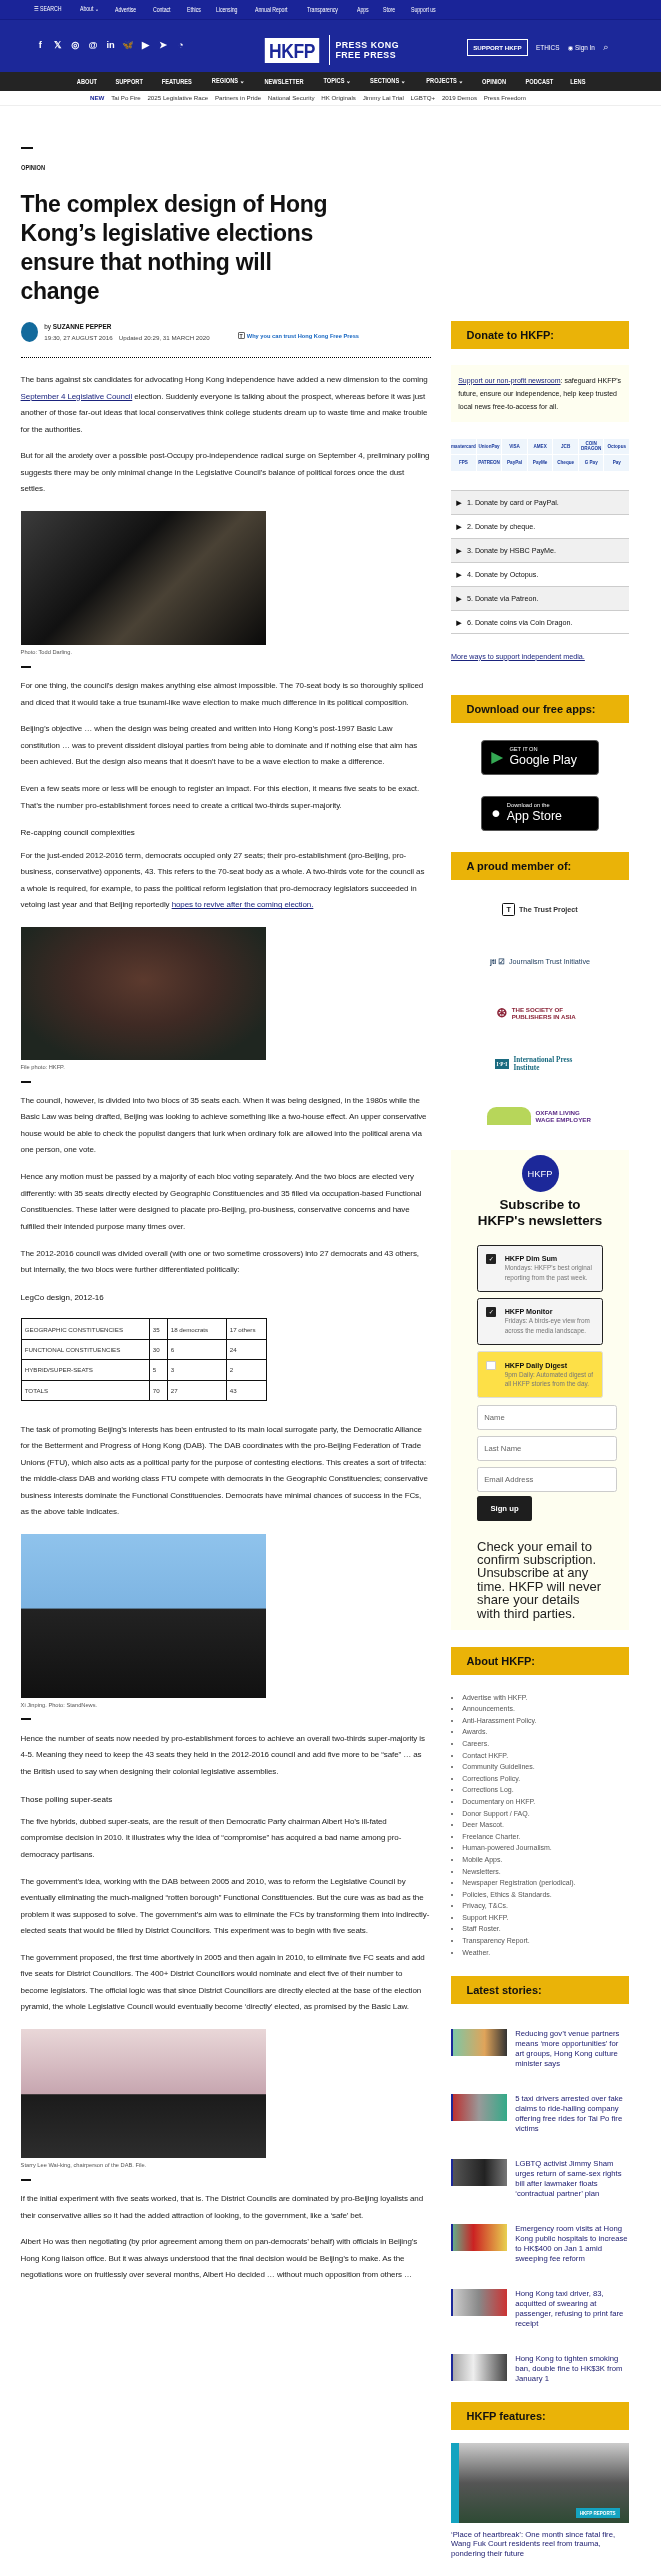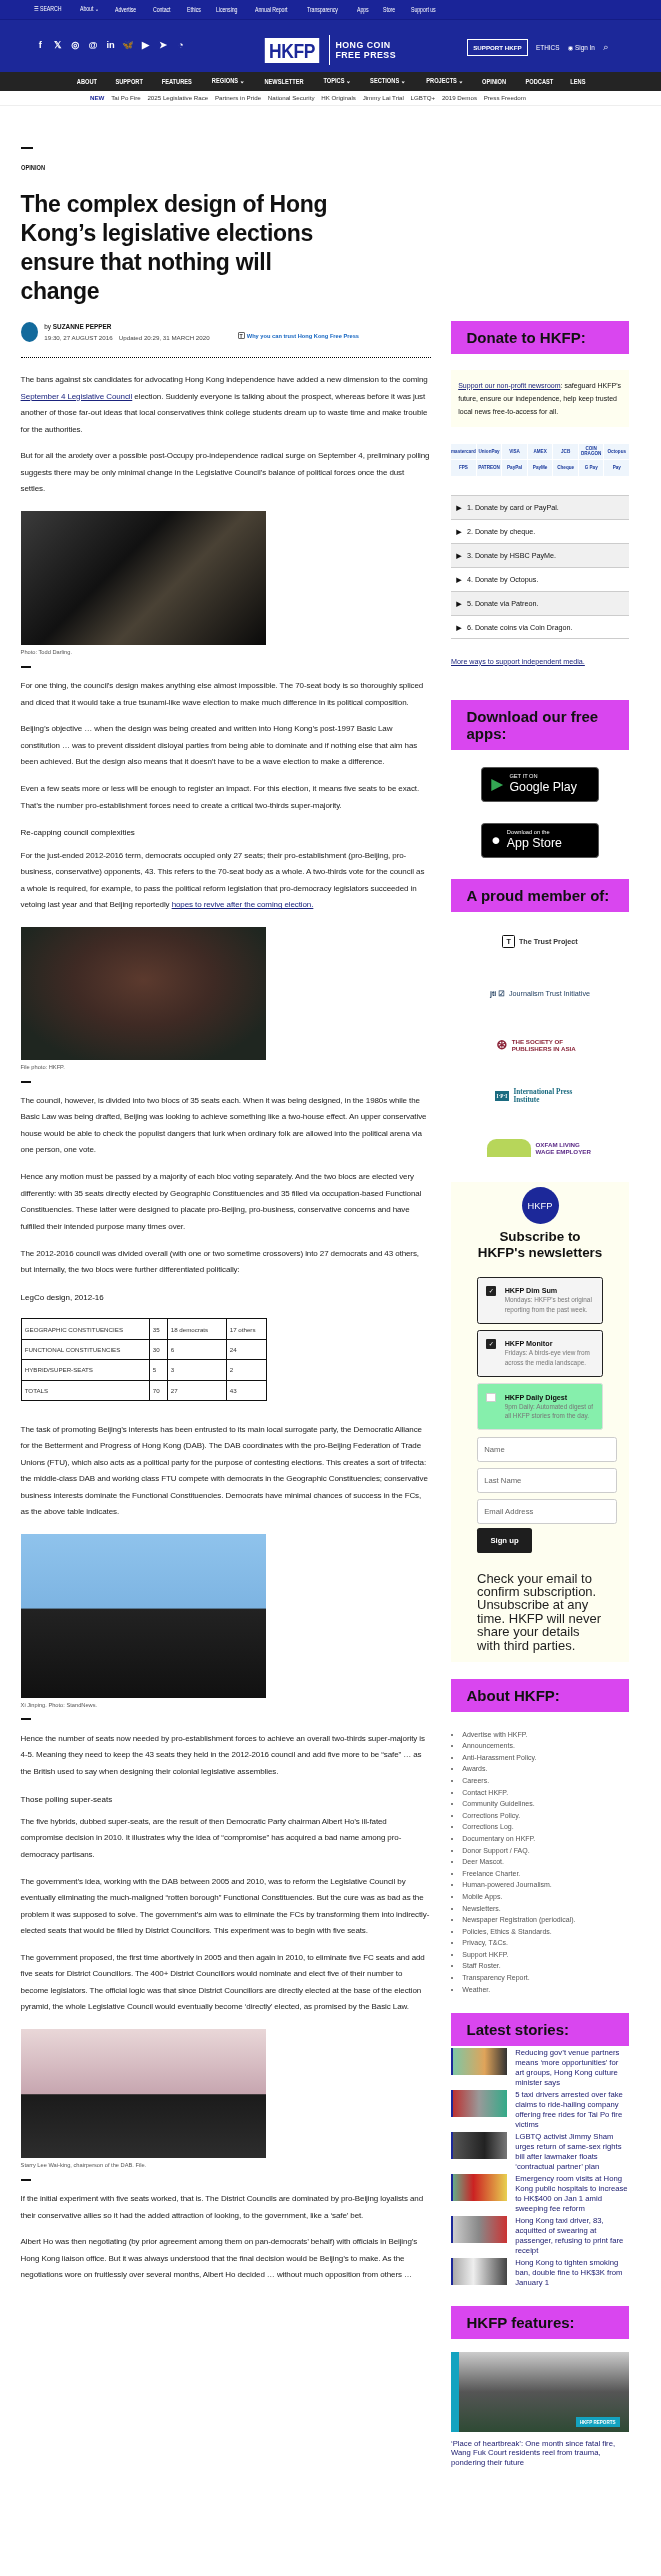--- a/index.html
+++ b/index.html
@@ -39,47 +39,47 @@
 p.body{font-size:8px;line-height:16.5px;color:#222;margin-top:10.3px;letter-spacing:-0.1px}
 h3.sec{font-size:8px;font-weight:normal;margin-top:14.4px;margin-bottom:5.2px}
 .photo{width:245px;background:#333;margin-top:13.4px}
 .caption{font-size:5.7px;color:#555;margin-top:4.1px}
 .img1{height:134px;background:linear-gradient(135deg,#3b3b3b 0%,#111 40%,#4a4235 60%,#0a0a0a 100%)}
 .img2{height:133px;background:radial-gradient(ellipse at 50% 40%,#5c3a2e 0%,#3f2a24 40%,#1f2620 80%)}
 .img3{height:164px;background:linear-gradient(180deg,#8fc3ec 0%,#7db4e2 45%,#222 46%,#111 100%)}
 .img4{height:129px;background:linear-gradient(180deg,#e9d7d8 0%,#c7a6b0 50%,#1b1b1b 51%,#2d2d2d 100%)}
 table.legco{border-collapse:collapse;margin-top:16.5px;width:246px;font-size:6.2px}
 table.legco td{border:0.5px solid #111;padding:6.2px 3.1px;color:#333;transform:none}
-.side-head{background:#d946ef;padding:8.2px 15.5px;font-weight:bold;font-size:15px}
+.side-head{background:#eab308;padding:8.2px 15.5px;font-weight:bold;font-size:11px}
 .donate-box{background:#fefef0;padding:8.2px 7.2px;font-size:7px;line-height:13.4px;margin-top:16.5px}
 .pay-grid{display:grid;grid-template-columns:repeat(7,1fr);gap:1px;margin-top:16.5px}
 .pay-grid div{background:#eef5fc;height:15.5px;font-size:4.6px;font-weight:bold;color:#1a3a9c;display:flex;align-items:center;justify-content:center;text-align:center}
 .donate-list{margin-top:19.6px}
 .donate-list .row{height:24px;border-top:0.5px solid #ccc;display:flex;align-items:center;padding-left:5.2px;font-size:7.2px;gap:5.2px}
 .donate-list .row:nth-child(odd){background:#f0f0f0}
 .donate-list .row:last-child{border-bottom:0.5px solid #ccc}
 .more-link{font-size:7.2px;margin-top:17.5px;display:block}
 .app-btn{width:118px;height:35px;background:#000;border-radius:3.6px;margin-left:30px;color:#fff;display:flex;align-items:center;padding-left:9.3px;gap:6.2px;border:0.5px solid #555}
 .app-btn .s{font-size:5.7px;line-height:6.7px}
 .app-btn .b{font-size:12.4px;line-height:14.4px}
 .member{height:36px;display:flex;align-items:center;justify-content:center;gap:4.1px;font-size:7.2px;font-weight:bold}
 .news-box{background:#fefef0;padding:0 26px 10.3px;margin-top:0}
 .hkfp-circle{width:37px;height:37px;border-radius:50%;background:#1c2899;color:#fff;font-size:9.3px;margin:0 auto;display:flex;align-items:center;justify-content:center}
 .news-box h2{font-size:13.4px;line-height:16.5px;text-align:center;font-weight:bold;margin-top:4.1px}
 .nl{border:0.5px solid #222;border-radius:2.6px;background:#f4f4f4;padding:8.2px 8.2px 8.2px 8.2px;display:flex;gap:8.2px;margin-top:6.2px;width:126px}
-.nl.off{background:#86efac;border-color:#ddd}
+.nl.off{background:#fde047;border-color:#ddd}
 .nl .cb{width:10.3px;height:9.8px;background:#222;border-radius:1px;color:#fff;font-size:6.2px;text-align:center;line-height:9.8px;flex:none}
 .nl.off .cb{background:#fff;border:0.5px solid #ccc}
 .nl .tt{font-weight:bold;font-size:7.2px}
 .nl .ds{font-size:6.4px;color:#777;line-height:9.8px}
 .inp{width:140px;height:25px;border:0.5px solid #ccc;border-radius:2.6px;background:#fff;margin-top:6.2px;padding-left:6.2px;font-size:7.7px;color:#666;display:flex;align-items:center}
 .signup{width:55px;height:25px;background:#1e1e1e;border-radius:2.6px;color:#fff;font-weight:bold;font-size:7.7px;display:flex;align-items:center;justify-content:center;margin-top:4.1px}
 .fine{font-size:13px;line-height:13.4px;margin-top:18.5px;color:#222}
 .about-list{list-style:disc;padding-left:11.3px;font-size:7px;color:#555;line-height:11.6px;margin-top:16.5px}
-.story{display:flex;gap:8.2px;margin-top:2px}
+.story{display:flex;gap:8.2px;margin-top:25px}
 .story .th{width:56px;height:27px;flex:none}
 .story .ti{font-size:7.7px;line-height:10px;color:#1a1a6e}
 .feat-img{width:178px;height:80px;margin-top:13.4px;position:relative}
 .feat-img .badge{position:absolute;right:9.3px;bottom:5.2px;background:#14a3c0;color:#fff;font-size:4.6px;font-weight:bold;padding:2.6px 4.1px}
 .feat-img .stripe{position:absolute;left:0;top:0;bottom:0;width:8.2px;background:#14a3c0}
 .feat-ti{font-size:7.7px;line-height:9.8px;color:#1a1a6e;margin-top:6.2px}
 </style>
 </head>
 <body>
 
@@ -106,21 +106,21 @@
     <span>in</span>
     <span>🦋</span>
     <span>▶</span>
     <span>➤</span>
     <span>◔</span>
   </div>
   <div class="logo">
     <div class="box">HKFP</div>
     <div class="bar"></div>
     <div class="txt">
-      <div>HONG COIN</div>
+      <div>PRESS KONG</div>
       <div>FREE PRESS</div>
     </div>
   </div>
   <div class="mh-right">
     <span class="support-btn">SUPPORT HKFP</span>
     <span class="lnk">ETHICS</span>
     <span class="lnk"><span>◉ </span><span>Sign In</span></span>
     <span class="lnk" style="font-size:9.3px">⌕</span>
   </div>
 </div>

